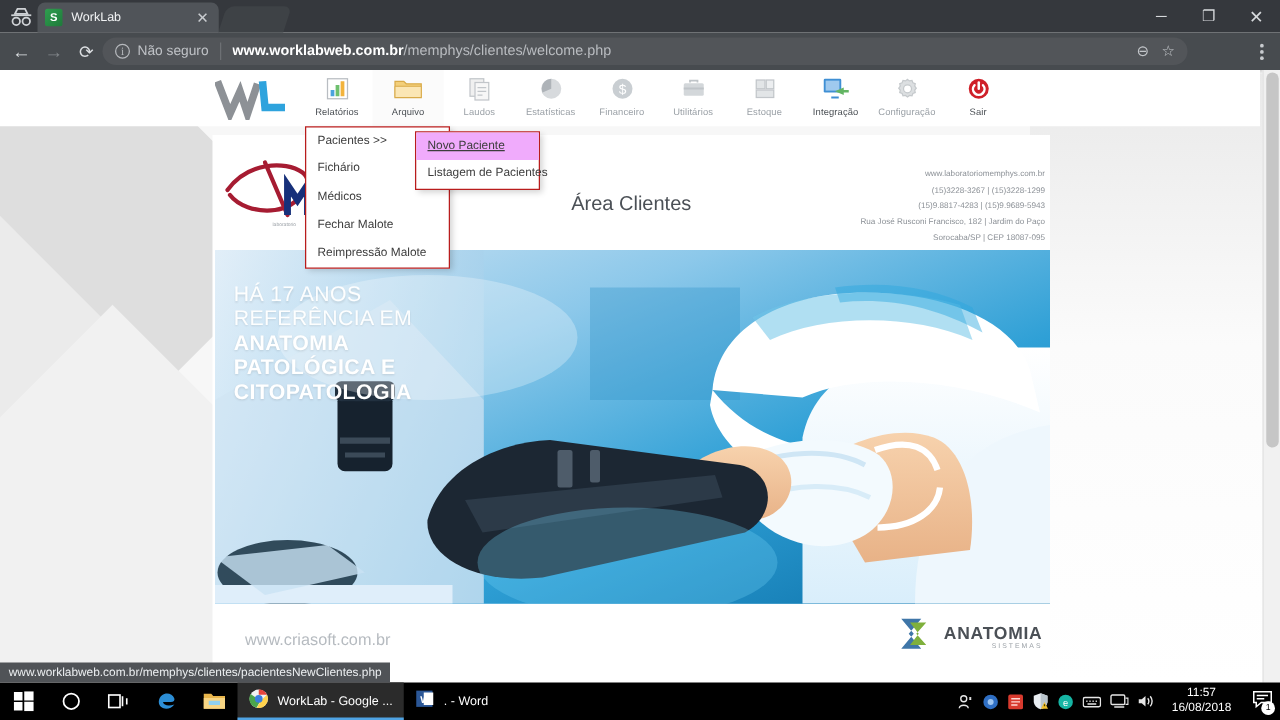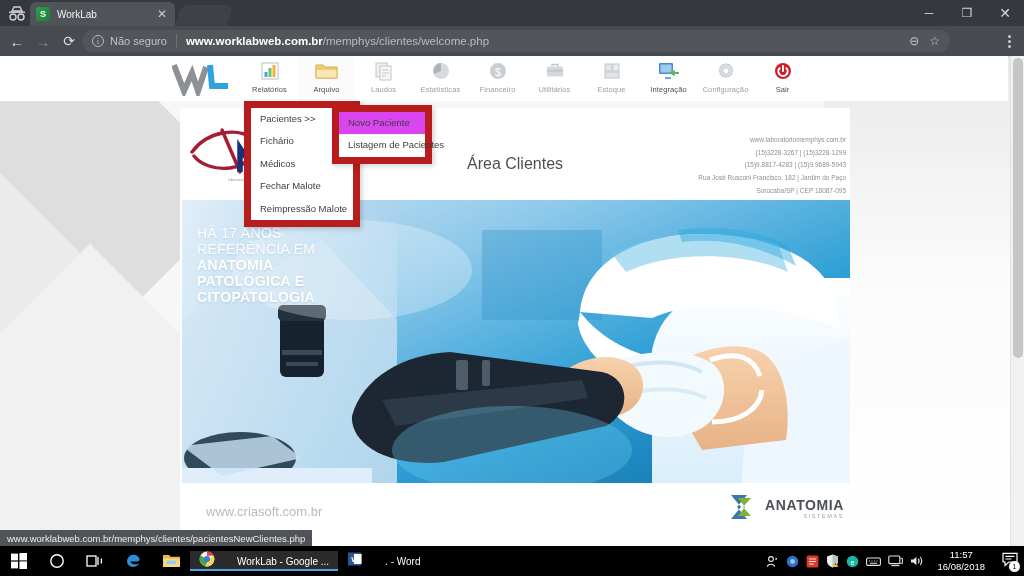--- a/index.html
+++ b/index.html
@@ -142,35 +142,35 @@
   .nav-label {
     font-size: 7.5px; color: #9aa0a6; margin-top: 2px;
     white-space: nowrap; letter-spacing: .1px;
   }
   .nav-item.enabled .nav-label { color: #4a4f54; }
   .nav-item.exit .nav-label { color: #4a4f54; }
 
   
   .menu {
     position: absolute; background: #ffffff;
-    border: 7px solid #b91c1c;
+    border: 1px solid #b91c1c;
     box-shadow: 2px 2px 5px rgba(0,0,0,.18);
     z-index: 40;
   }
   .menu-main { left: 244px; top: 101px; width: 116px; }
   .menu-sub  { left: 332px; top: 105px; width: 100px; }
   .menu-item {
     font-size: 9.5px; color: #3d3d3d; padding: 6px 9px;
     white-space: nowrap; line-height: 1.1;
   }
-  .menu-item.hl { background: #d946ef; }
+  .menu-item.hl { background: #f0abfc; text-decoration: underline; }
 
   
   .content {
-    position: absolute; left: 180px; top: 52px; width: 670px; height: 440px;
+    position: absolute; left: 170px; top: 52px; width: 670px; height: 440px;
     background: #ffffff;
   }
   .card-head { position: relative; height: 92px; }
   .lab-logo { position: absolute; left: 8px; top: 14px; width: 115px; height: 62px; }
   .area-title {
     position: absolute; left: 50%; transform: translateX(-50%); top: 47px;
     font-size: 16px; color: #4b5056; white-space: nowrap;
   }
   .contact {
     position: absolute; right: 4px; top: 26px;
@@ -178,21 +178,21 @@
   }
 
   .hero {
     position: absolute; left: 2px; top: 92px; width: 668px; height: 283px;
     overflow: hidden;
     background: linear-gradient(120deg,#bcd8ef 0%,#8fc6e8 25%,#3ea4d6 55%,#1b86bd 78%,#0f6fa5 100%);
   }
   .hero-photo { position: absolute; inset: 0; }
   .hero-text {
     position: absolute; left: 15px; top: 26px;
-    font-size: 14px; line-height: 1.14; color: #ffffff;
+    font-size: 17px; line-height: 1.14; color: #ffffff;
     letter-spacing: .3px; text-shadow: 0 1px 2px rgba(0,0,0,.12);
   }
   .hero-text .thin { font-weight: normal; opacity: .96; }
   .hero-text .bold { font-weight: bold; }
 
   .footer {
     position: absolute; left: 2px; top: 378px; width: 668px; height: 62px;
     background: #ffffff;
   }
   .footer-url {
@@ -226,21 +226,21 @@
   
   .taskbar {
     position: absolute; left: 0; bottom: 0; width: 1024px; height: 30px;
     background: #000000; display: flex; align-items: center;
   }
   .tb-btn {
     width: 38px; height: 30px; display: flex; align-items: center;
     justify-content: center; color: #ffffff;
   }
   .tb-app {
-    height: 20px; display: flex; align-items: center; gap: 22px;
+    height: 30px; display: flex; align-items: center; gap: 7px;
     padding: 0 9px; position: relative;
   }
   .tb-app.active { background: #2b2b2b; }
   .tb-app.active::after {
     content: ''; position: absolute; left: 0; right: 0; bottom: 0;
     height: 2px; background: #4fa3e3;
   }
   .tb-app-label { color: #ffffff; font-size: 10px; white-space: nowrap; }
   .tray { margin-left: auto; display: flex; align-items: center; gap: 7px; padding-right: 6px; }
   .tray-icon { color: #e6e6e6; font-size: 11px; display: flex; align-items: center; }

